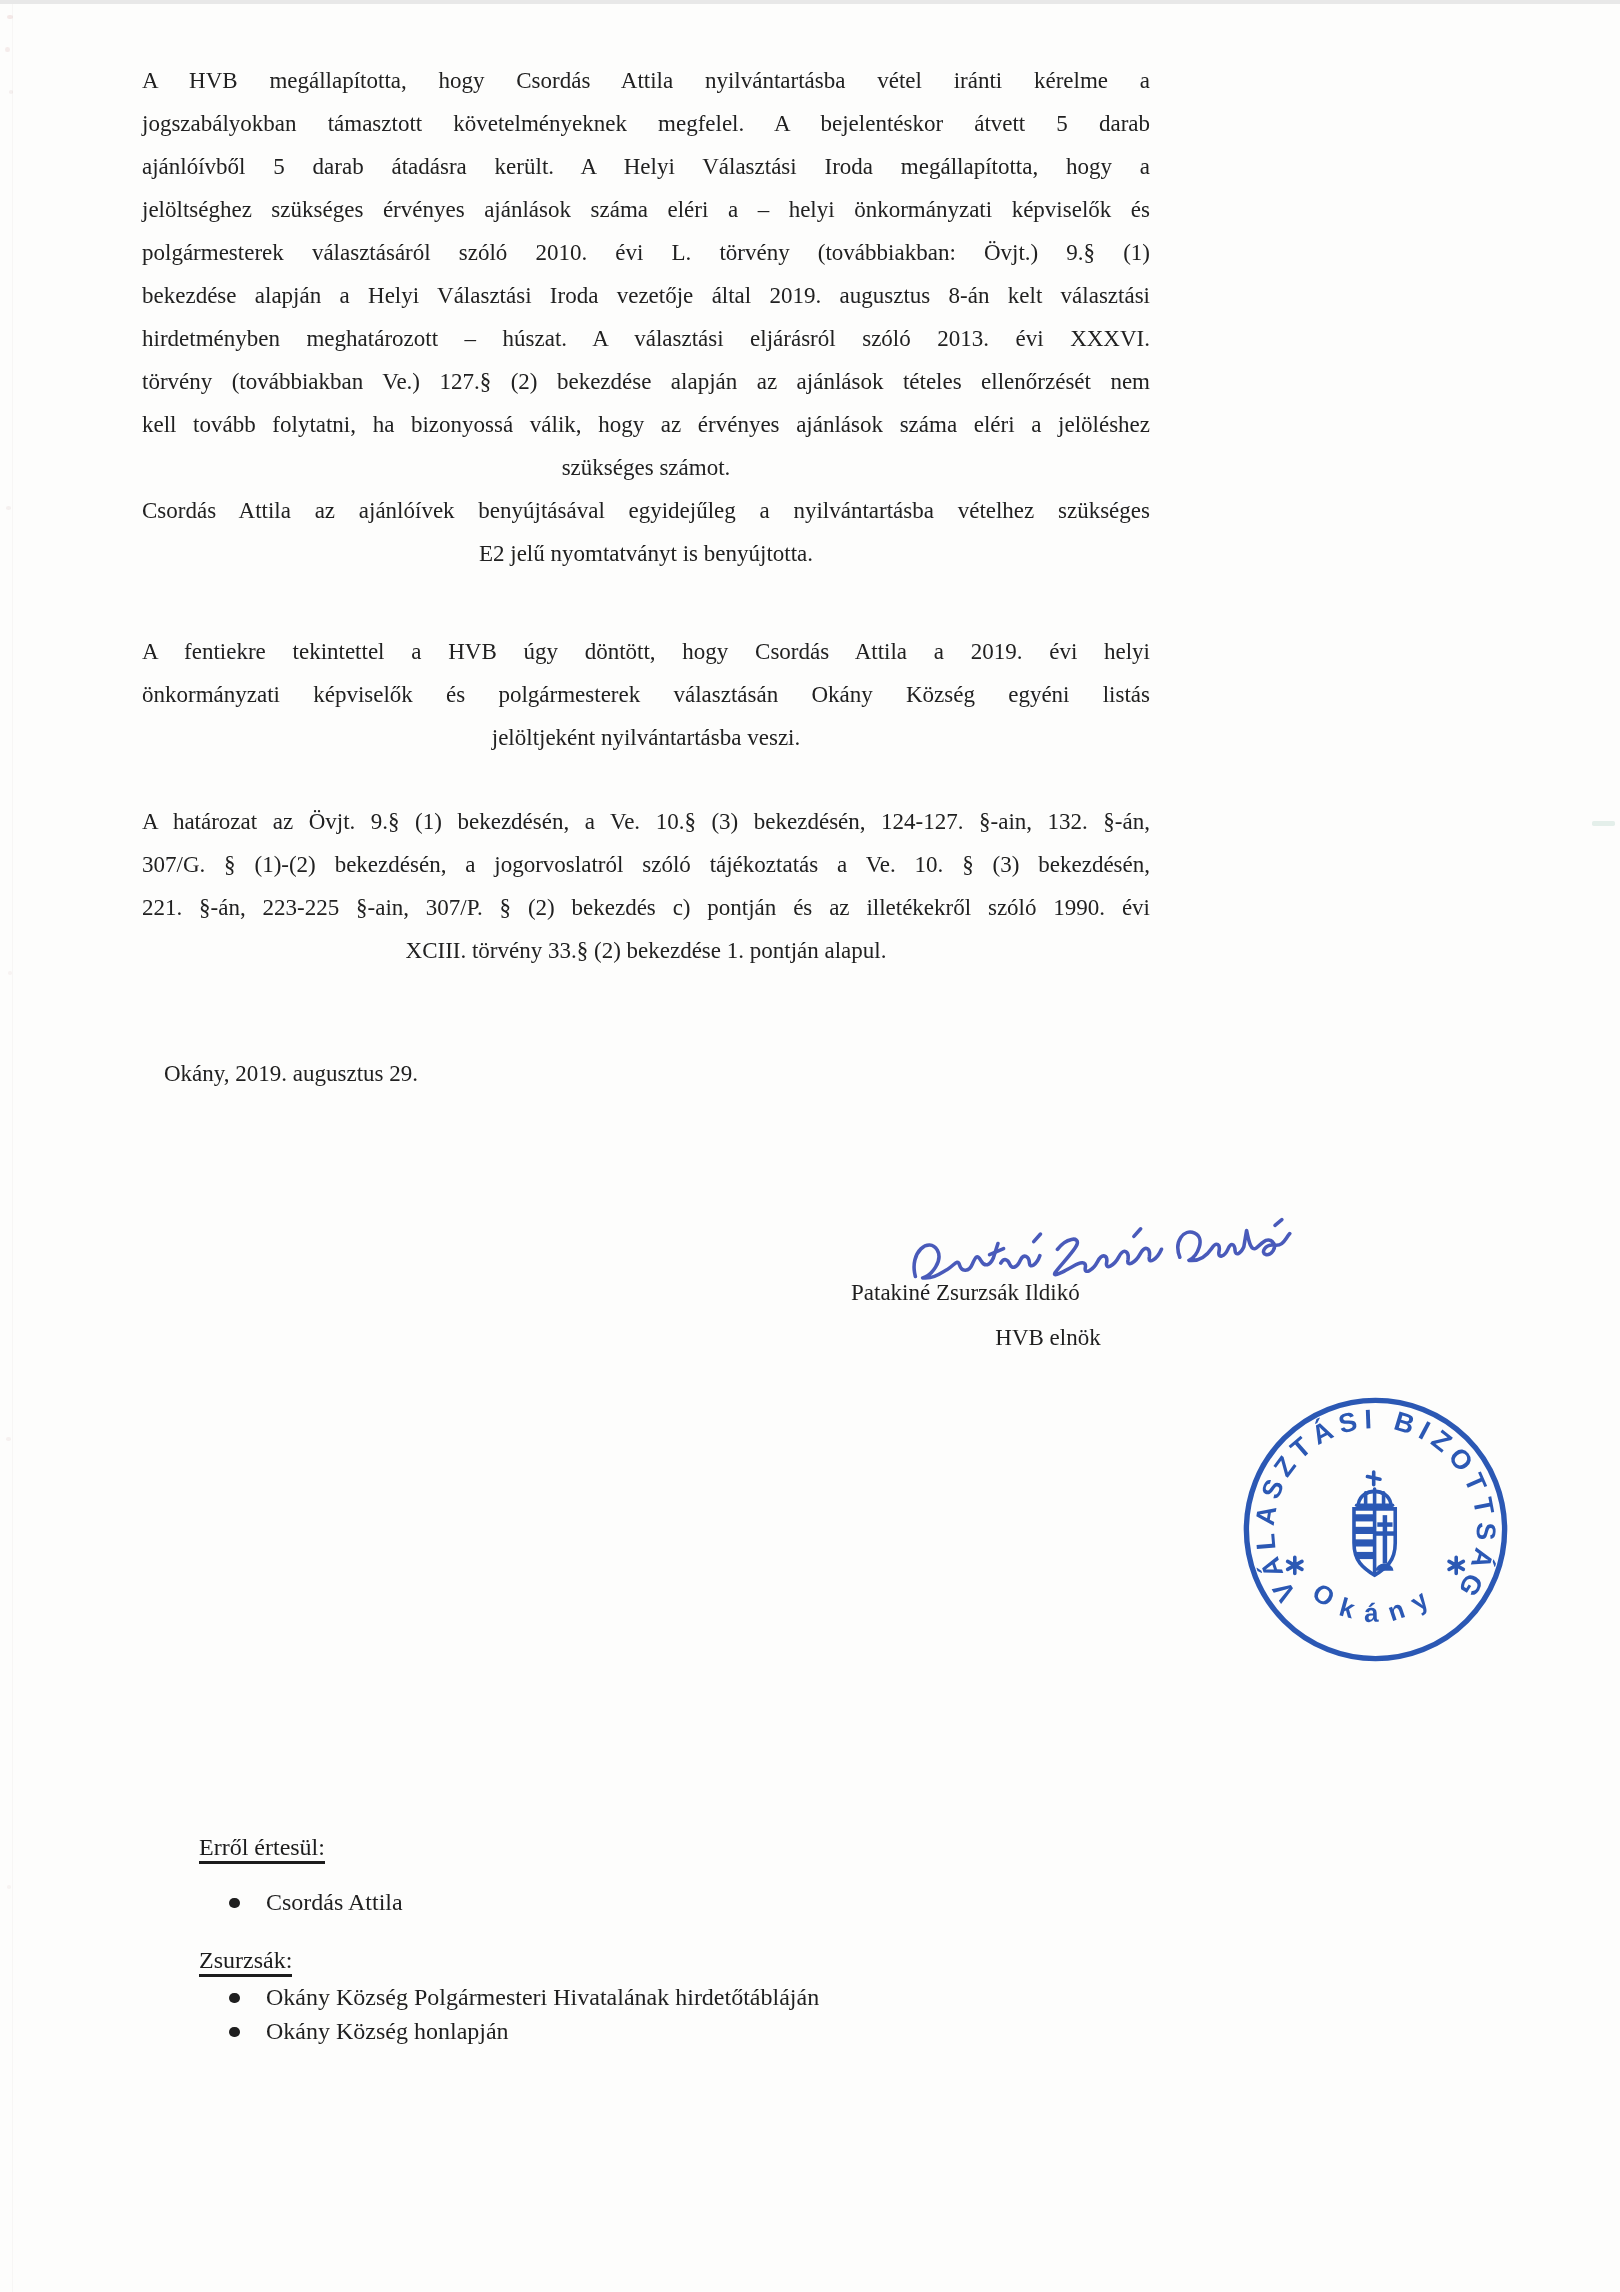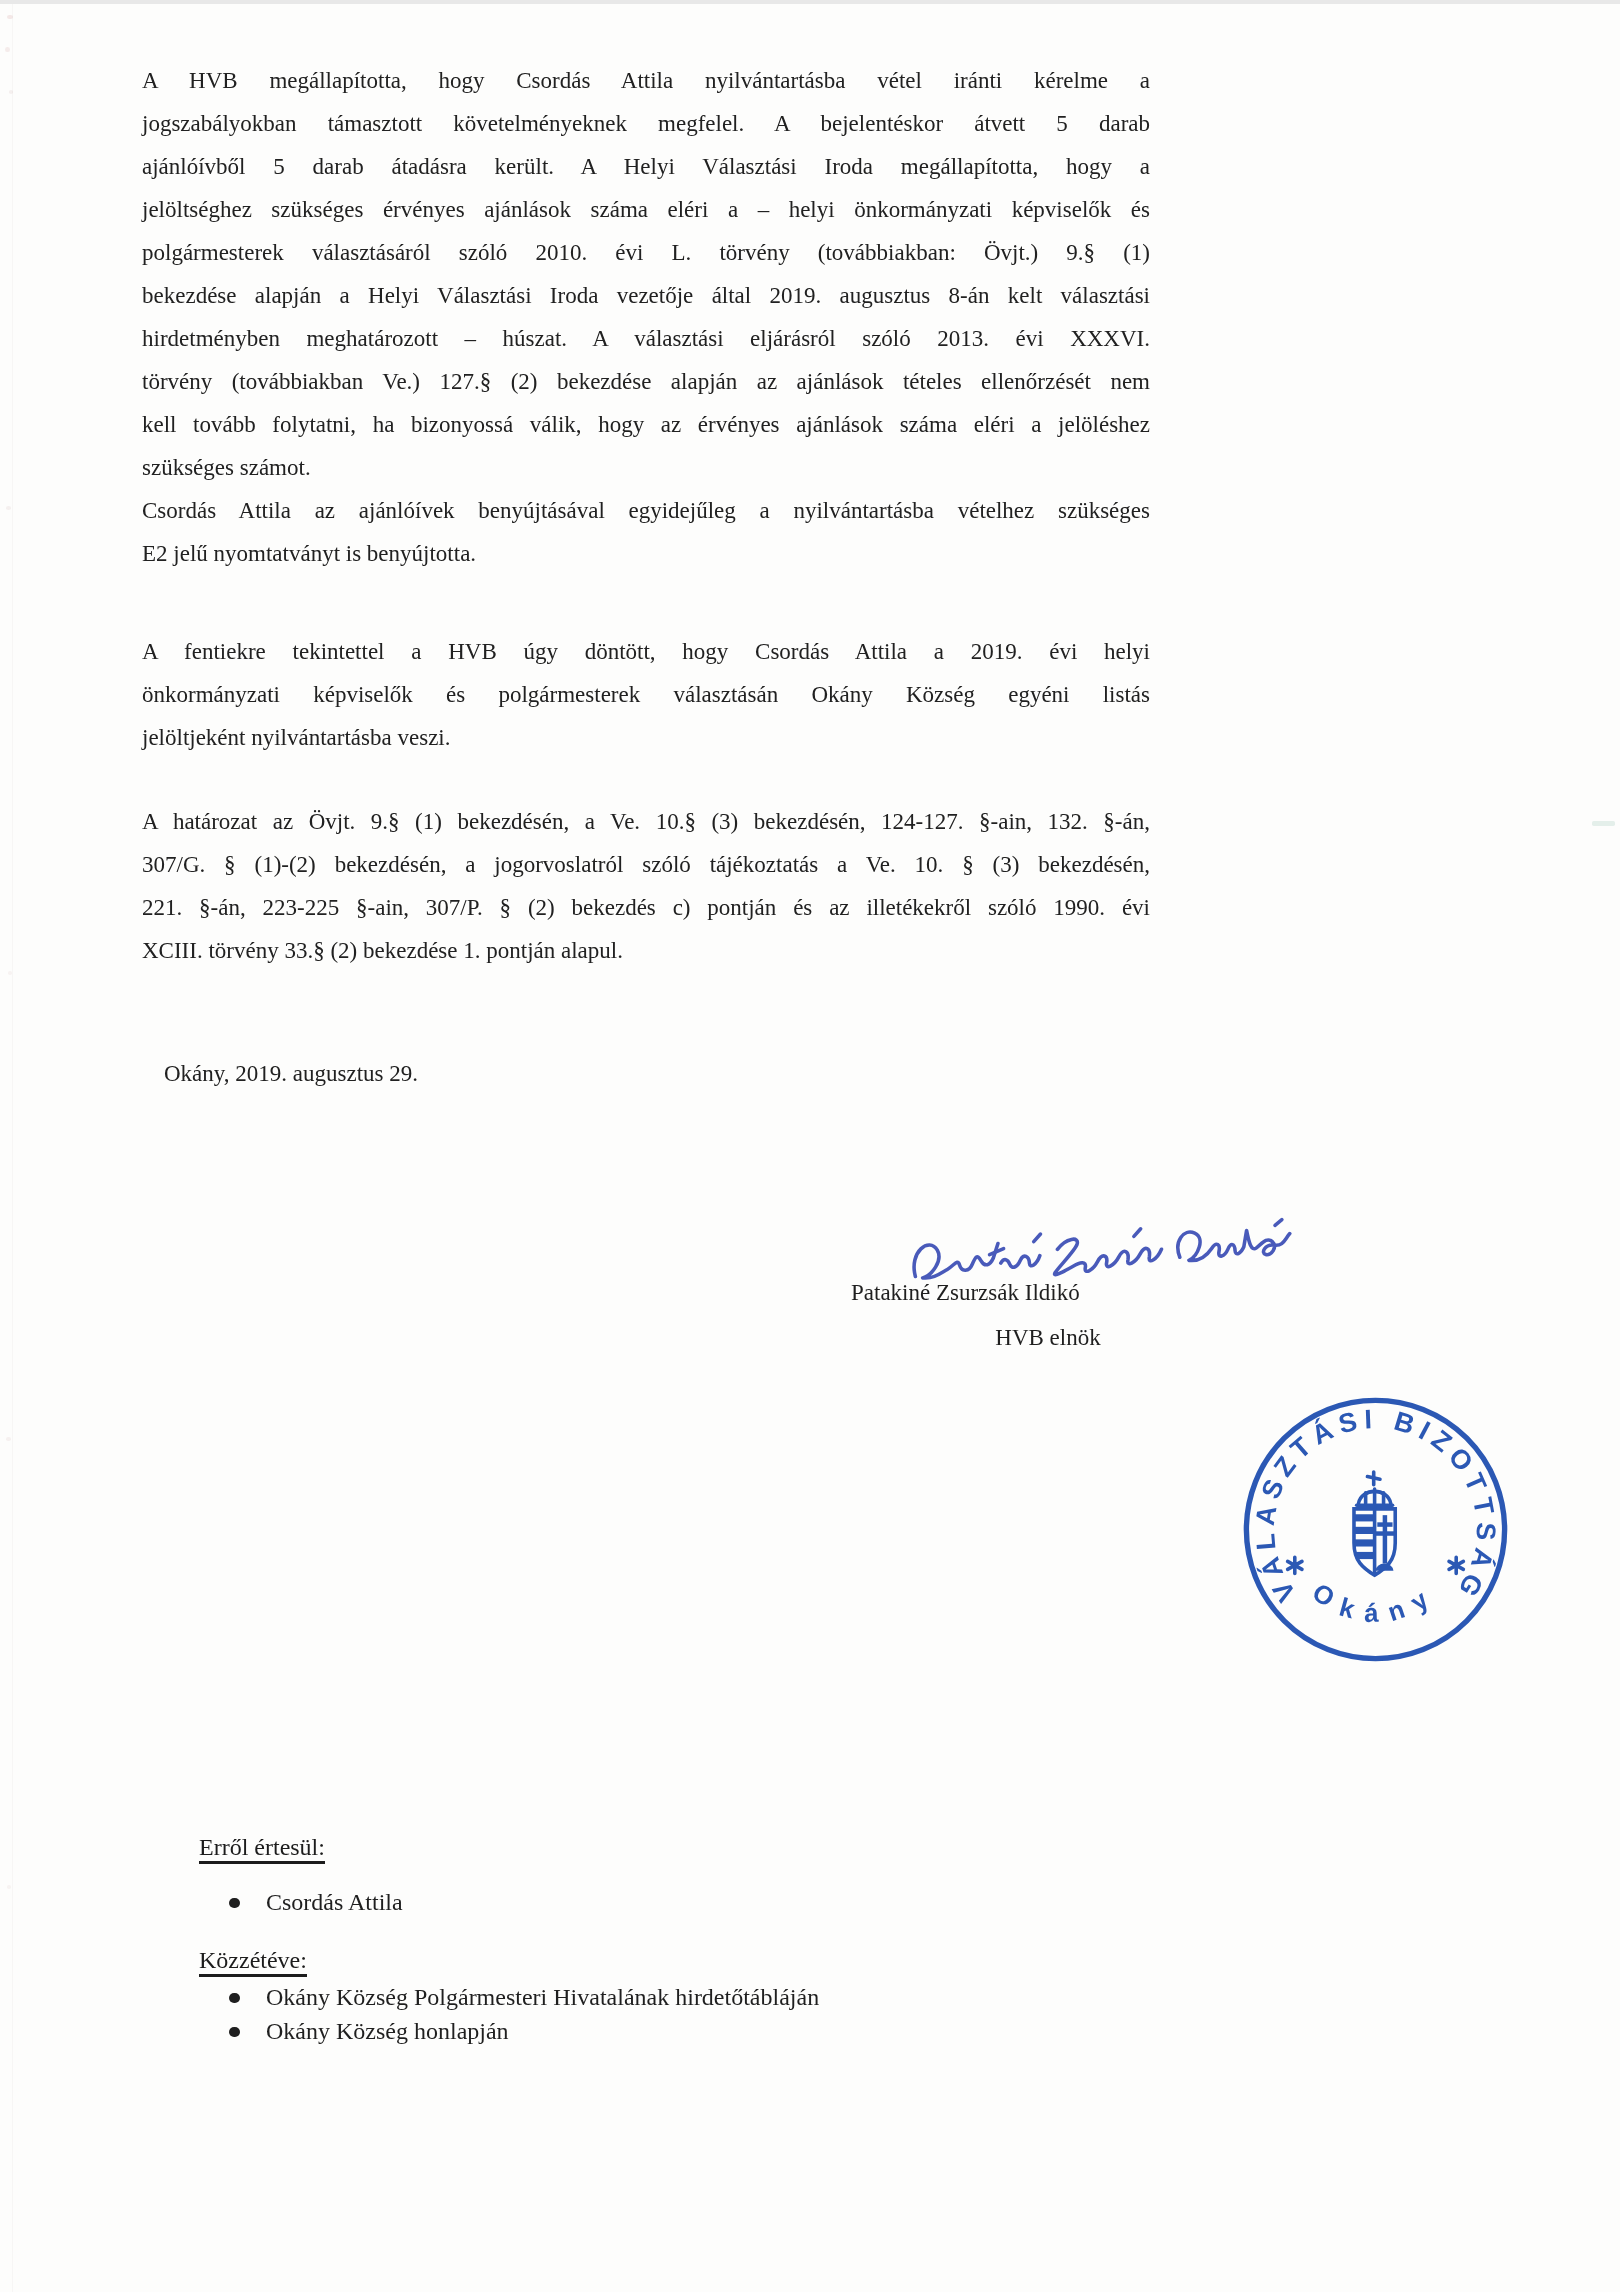--- a/index.html
+++ b/index.html
@@ -14,21 +14,21 @@
   }
   
   .para{
     position:absolute;
     left:142px;
     width:1008px;
     font-size:23px;
     line-height:43px;
     color:#212121;
   }
-  .para .line{text-align:left;}
+  .para .line{text-align:center;}
   .para .line.j{text-align:justify;text-align-last:justify;}
   
   .dateline{
     position:absolute;left:164px;top:1049px;
     font-size:23px;line-height:42px;color:#212121;
   }
   
   .sig-svg{position:absolute;left:900px;top:1207px;}
   .sig-name{
     position:absolute;left:851px;top:1268px;width:394px;
@@ -181,21 +181,21 @@
   <div class="bullet-list" style="top:1881px">
 
       <div class="bullet-row">
         <span class="bullet-dot"></span>
         <span>Csordás Attila</span>
       </div>
 
   </div>
 
   <div class="list-heading" style="top:1940px">
-    <span>Közzétéve:</span>
+    <span>Zsurzsák:</span>
   </div>
   <div class="bullet-list" style="top:1976px">
 
       <div class="bullet-row">
         <span class="bullet-dot"></span>
         <span>Okány Község Polgármesteri Hivatalának hirdetőtábláján</span>
       </div>
 
       <div class="bullet-row">
         <span class="bullet-dot"></span>

